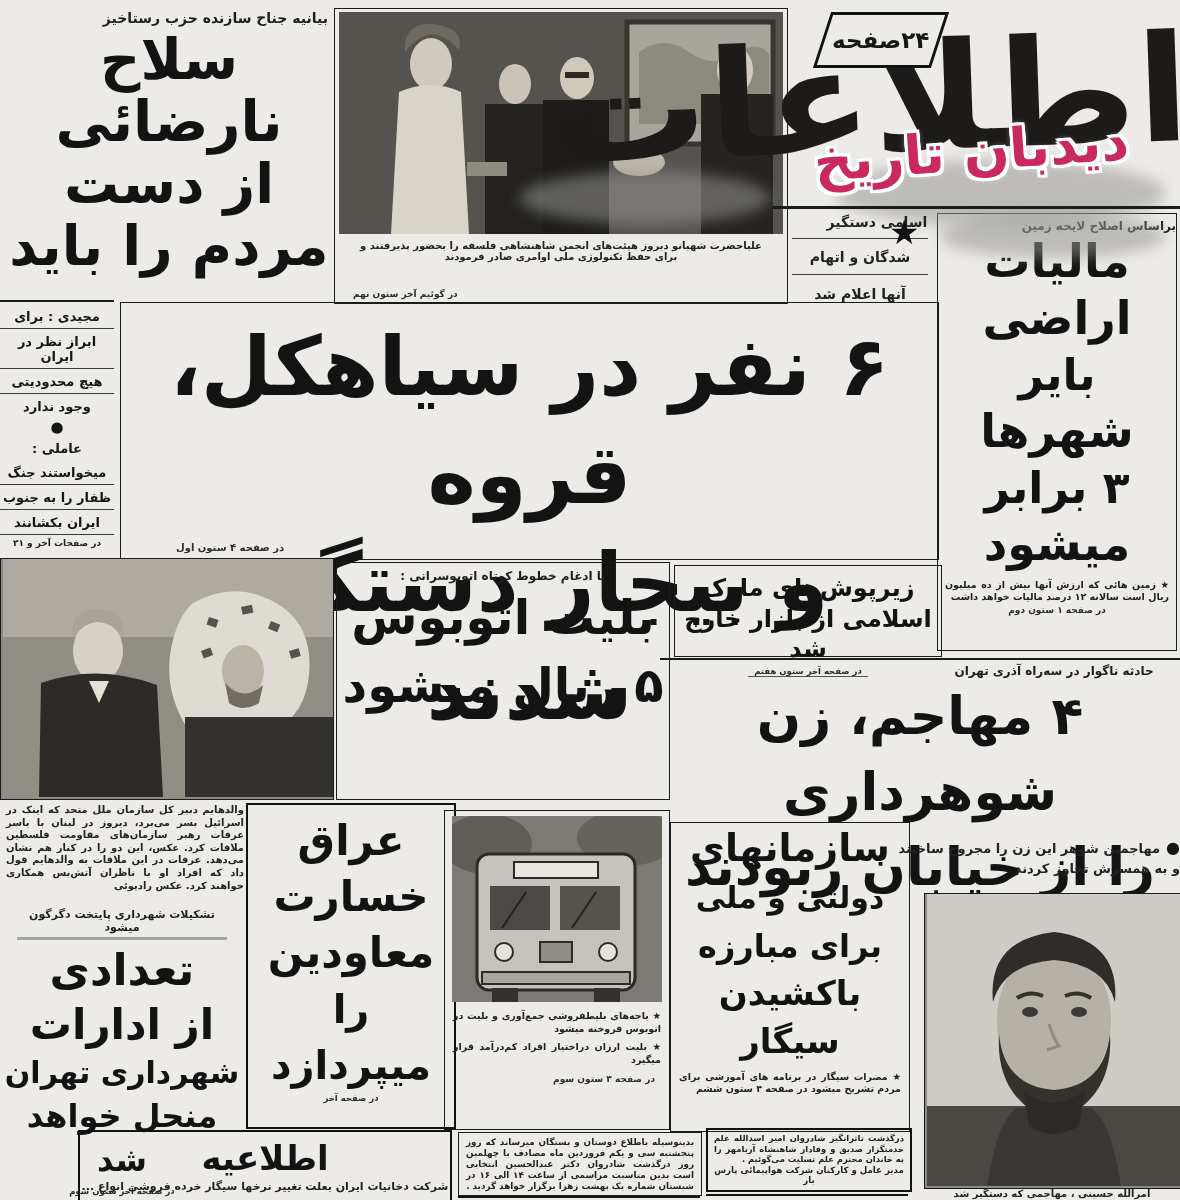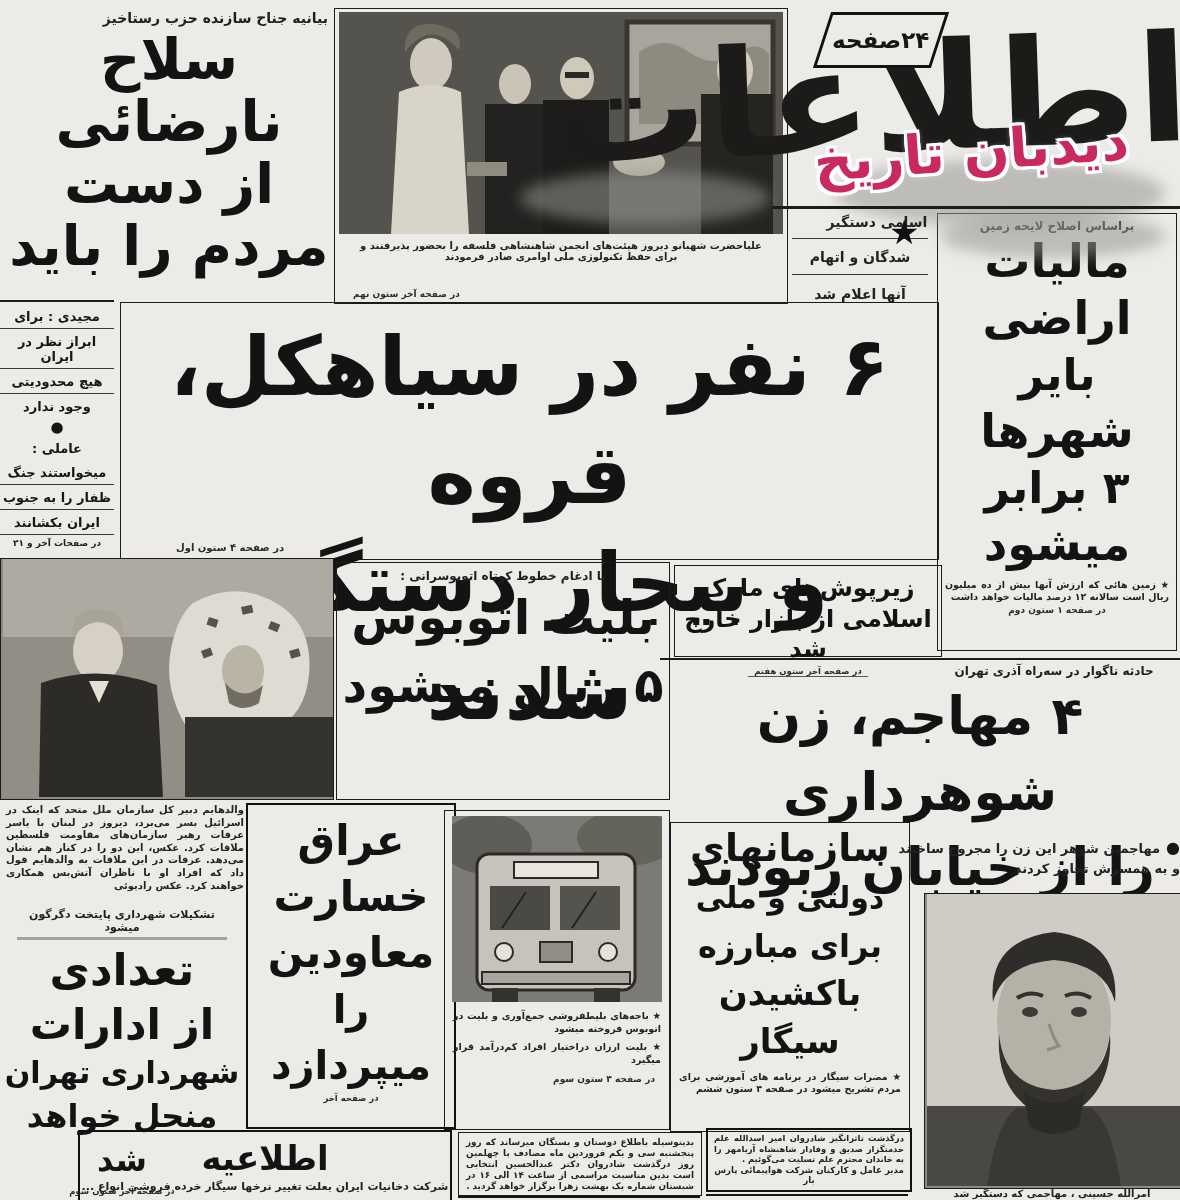--- a/index.html
+++ b/index.html
@@ -68,21 +68,21 @@
         <rect x="226" y="60" width="24" height="6" fill="#2a2925"></rect>
         <rect x="204" y="88" width="66" height="134" fill="#1d1c1a"></rect>
         <ellipse cx="396" cy="58" rx="18" ry="23" fill="#d2ccbe"></ellipse>
         <rect x="362" y="82" width="72" height="140" fill="#262420"></rect>
         <ellipse cx="300" cy="150" rx="26" ry="14" fill="#bdb8aa"></ellipse>
         <rect x="128" y="150" width="40" height="14" fill="#8f8b80"></rect>
       </svg>
     </div>
     <div class="cap" style="font-size:10px;text-align:center;margin-top:6px;">علیاحضرت شهبانو دیروز هیئت‌های انجمن شاهنشاهی فلسفه را بحضور پذیرفتند و</div>
     <div class="cap" style="font-size:10px;text-align:center;">برای حفظ تکنولوژی ملی اوامری صادر فرمودند</div>
-    <div class="ref" style="font-size:9px;position:absolute;left:18px;bottom:4px;">در صفحه آخر   ستون نهم</div>
+    <div class="ref" style="font-size:9px;position:absolute;left:18px;bottom:4px;">در گوئیم آخر   ستون نهم</div>
   </div>
 
   <div class="abs badge" style="left:822px;top:12px;width:112px;height:50px;z-index:12;">
     <span>۲۴صفحه</span>
   </div>
   <div class="abs masttitle" style="left:792px;top:6px;width:388px;height:190px;z-index:10;">اطلاعات</div>
   <div class="abs rule" style="left:772px;top:206px;width:408px;height:2.5px;z-index:11;"></div>
 
   <div class="blob" style="left:835px;top:160px;width:330px;height:66px;"></div>
   <div class="blob" style="left:520px;top:172px;width:250px;height:52px;"></div>
@@ -91,21 +91,21 @@
   <div class="abs wm" style="left:763px;top:120px;width:418px;height:84px;">دیدبان تاریخ</div>
 
   <div class="abs" style="left:792px;top:214px;width:136px;height:148px;z-index:6;">
     <div class="cap" style="font-size:14px;text-align:center;padding-left:34px;border-bottom:1px solid #3a3a3a;padding-bottom:8px;">اسامی دستگیر</div>
     <div class="cap" style="font-size:14px;text-align:center;padding:10px 0 9px;border-bottom:1px solid #3a3a3a;">شدگان و اتهام</div>
     <div class="cap" style="font-size:14px;text-align:center;padding-top:11px;">آنها اعلام شد</div>
   </div>
   <div class="abs" style="left:889px;top:212px;font-size:34px;color:#111;z-index:6;">★</div>
 
   <div class="abs b1" style="left:937px;top:213px;width:238px;height:436px;">
-    <div class="kick" style="font-size:12px;text-align:center;margin-top:5px;">براساس اصلاح لایحه زمین</div>
+    <div class="kick" style="font-size:12px;text-align:right;margin-top:5px;">براساس اصلاح لایحه زمین</div>
     <div class="hlc" style="font-size:46px;line-height:57px;">مالیات</div>
     <div class="hlc" style="font-size:46px;line-height:57px;">اراضی</div>
     <div class="hlc" style="font-size:44px;line-height:56px;">بایر</div>
     <div class="hlc" style="font-size:46px;line-height:57px;">شهرها</div>
     <div class="hlc" style="font-size:44px;line-height:56px;">۳ برابر</div>
     <div class="hlc" style="font-size:46px;line-height:57px;">میشود</div>
     <div class="cap just" style="font-size:9.5px;line-height:12px;padding:6px 7px 0;">★ زمین هائی که ارزش آنها بیش از ده میلیون ریال است سالانه ۱۲ درصد مالیات خواهد داشت</div>
     <div class="ref" style="font-size:9px;text-align:center;margin-top:2px;">در صفحه ۱   ستون دوم</div>
   </div>
 

